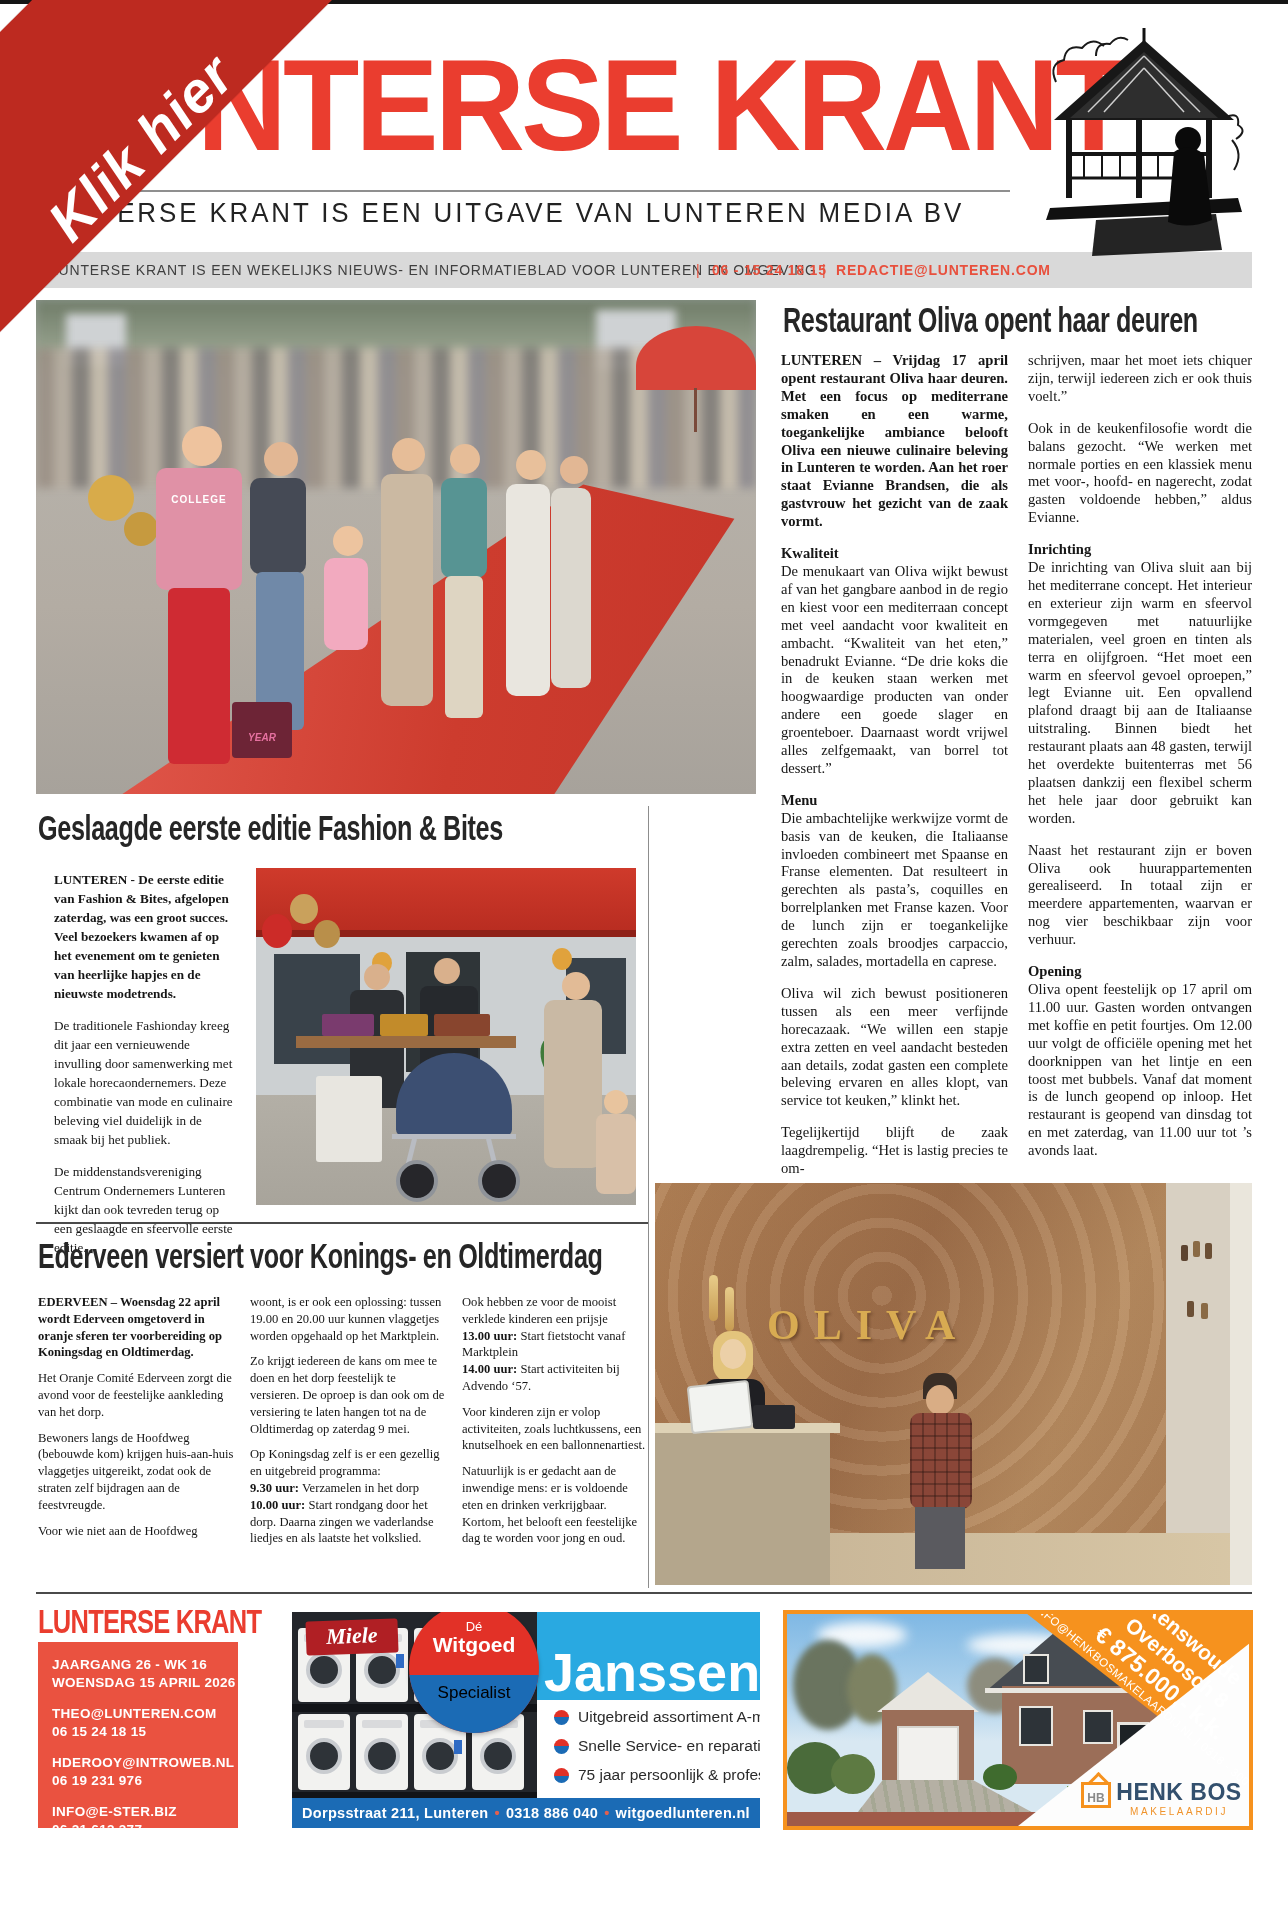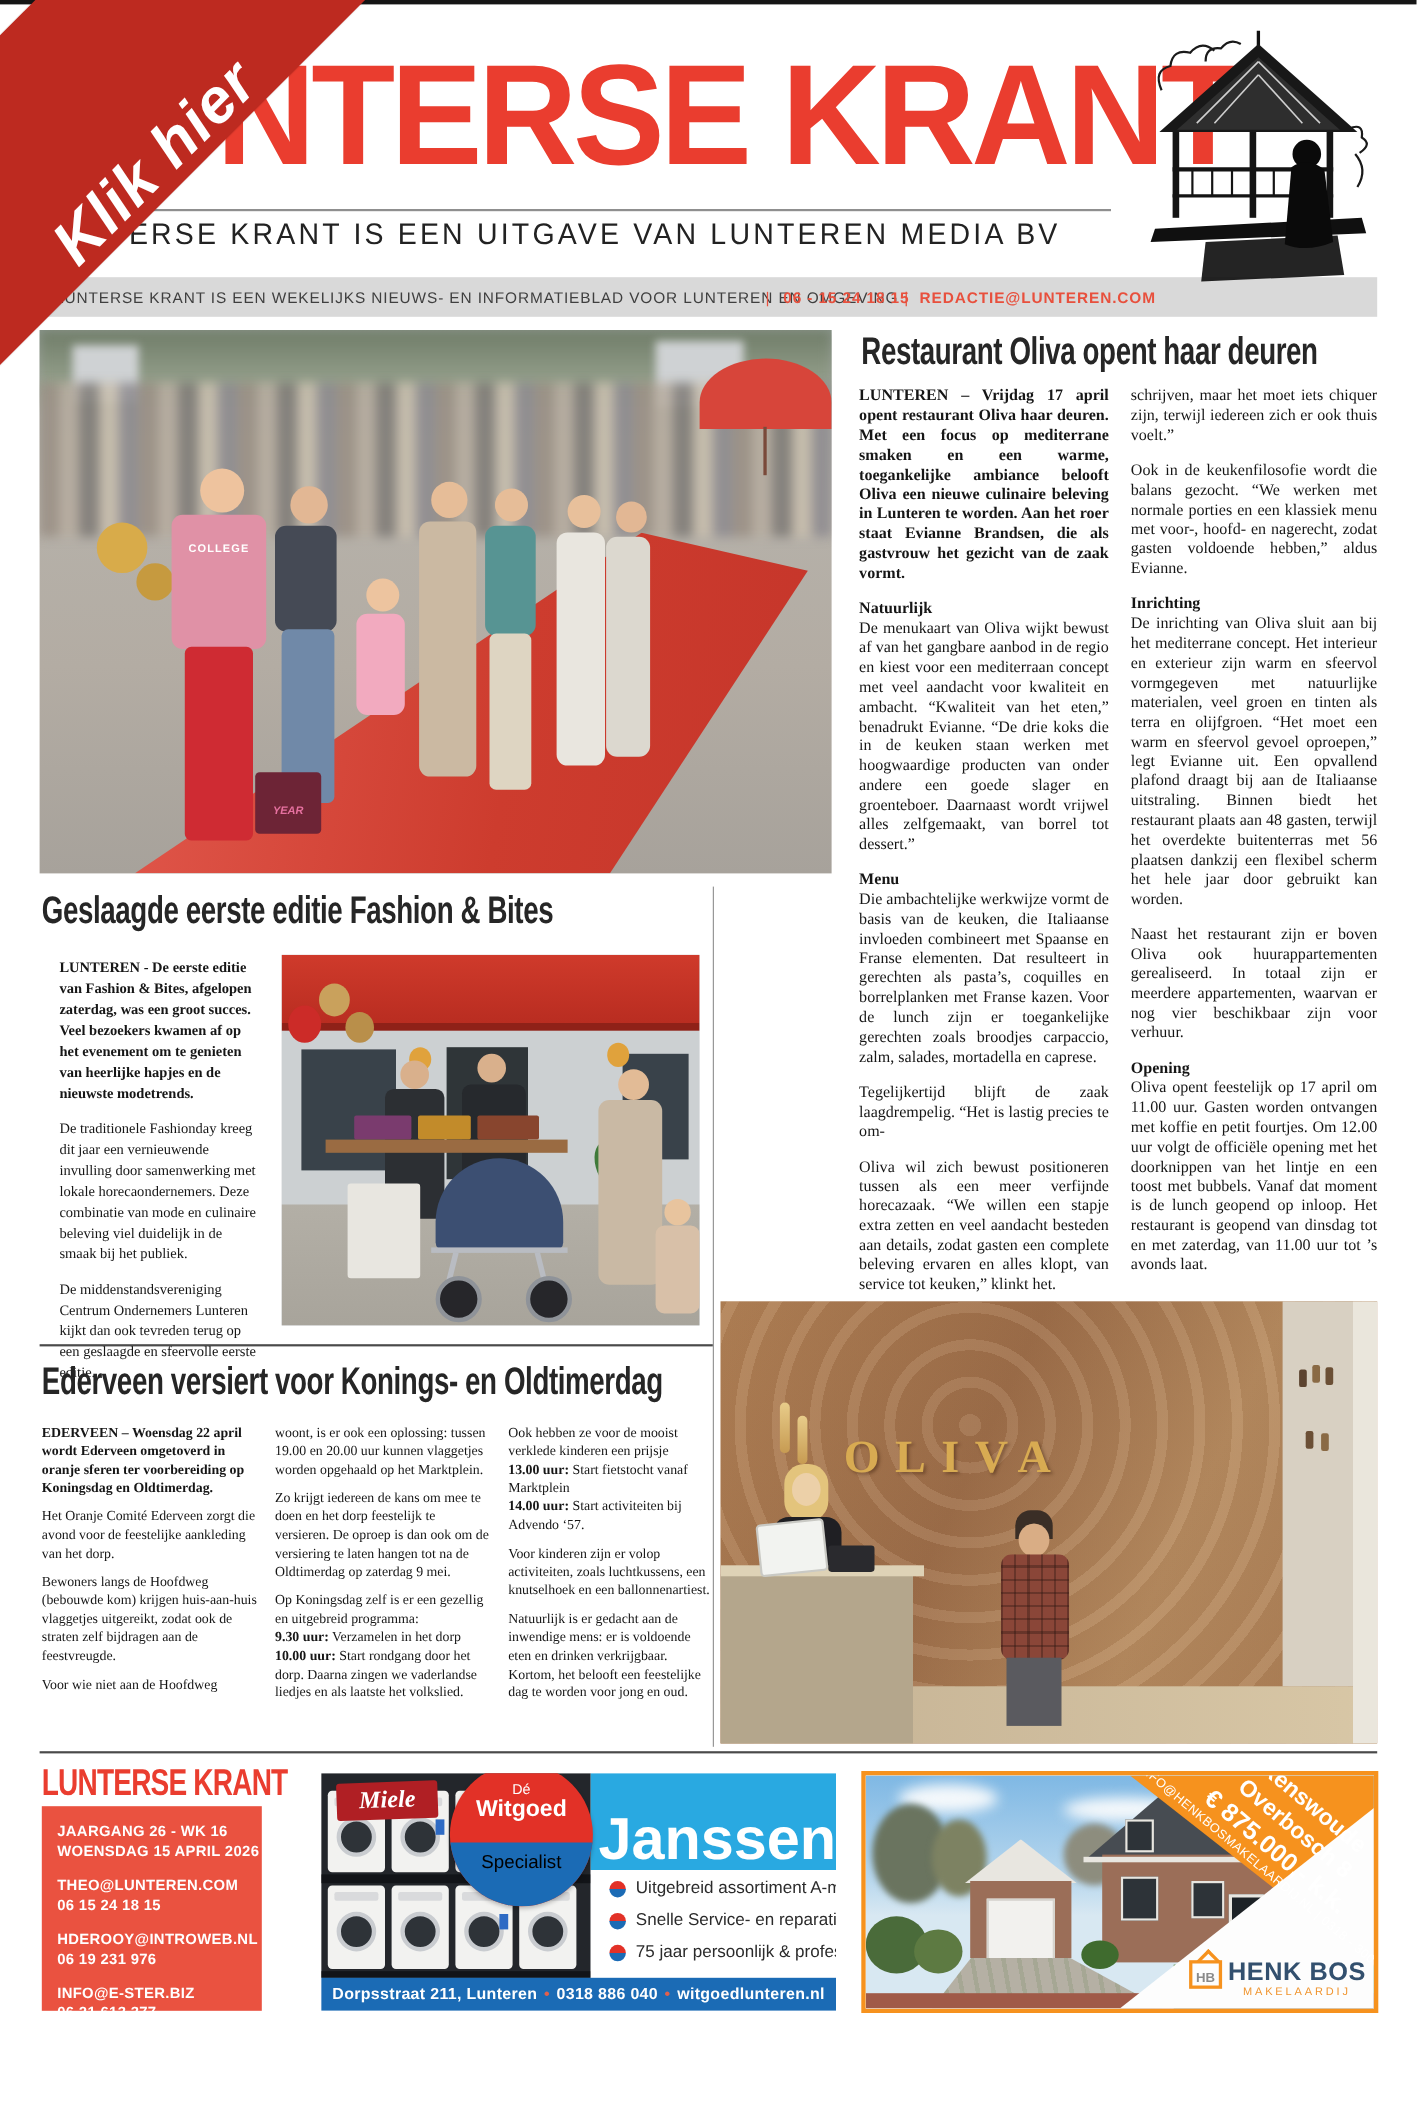--- a/index.html
+++ b/index.html
@@ -371,26 +371,26 @@
     <p class="sched">Ook hebben ze voor de mooist verklede kinderen een prijsje</p>
     <p class="sched"><b>13.00 uur:</b><span> Start fietstocht vanaf Marktplein</span></p>
     <p><b>14.00 uur:</b><span> Start activiteiten bij Advendo ‘57.</span></p>
     <p>Voor kinderen zijn er volop activiteiten, zoals luchtkussens, een knutselhoek en een ballonnenartiest.</p>
     <p>Natuurlijk is er gedacht aan de inwendige mens: er is voldoende eten en drinken verkrijgbaar. Kortom, het belooft een feestelijke dag te worden voor jong en oud.</p>
   </div>
 
   <div class="abs headline h-oliva">Restaurant Oliva opent haar deuren</div>
   <div class="abs serifcol ol-col ol1">
     <p class="lead">LUNTEREN – Vrijdag 17 april opent restaurant Oliva haar deuren. Met een focus op mediterrane smaken en een warme, toegankelijke ambiance belooft Oliva een nieuwe culinaire beleving in Lunteren te worden. Aan het roer staat Evianne Brandsen, die als gastvrouw het gezicht van de zaak vormt.</p>
-    <p class="subhd">Natuurlijk</p>
+    <p class="subhd">Kwaliteit</p>
     <p>De menukaart van Oliva wijkt bewust af van het gangbare aanbod in de regio en kiest voor een mediterraan concept met veel aandacht voor kwaliteit en ambacht. “Kwaliteit van het eten,” benadrukt Evianne. “De drie koks die in de keuken staan werken met hoogwaardige producten van onder andere een goede slager en groenteboer. Daarnaast wordt vrijwel alles zelfgemaakt, van borrel tot dessert.”</p>
     <p class="subhd">Menu</p>
     <p>Die ambachtelijke werkwijze vormt de basis van de keuken, die Italiaanse invloeden combineert met Spaanse en Franse elementen. Dat resulteert in gerechten als pasta’s, coquilles en borrelplanken met Franse kazen. Voor de lunch zijn er toegankelijke gerechten zoals broodjes carpaccio, zalm, salades, mortadella en caprese.</p>
+    <p>Oliva wil zich bewust positioneren tussen als een meer verfijnde horecazaak. “We willen een stapje extra zetten en veel aandacht besteden aan details, zodat gasten een complete beleving ervaren en alles klopt, van service tot keuken,” klinkt het.</p>
     <p>Tegelijkertijd blijft de zaak laagdrempelig. “Het is lastig precies te om-</p>
-    <p>Oliva wil zich bewust positioneren tussen als een meer verfijnde horecazaak. “We willen een stapje extra zetten en veel aandacht besteden aan details, zodat gasten een complete beleving ervaren en alles klopt, van service tot keuken,” klinkt het.</p>
   </div>
   <div class="abs serifcol ol-col ol2">
     <p>schrijven, maar het moet iets chiquer zijn, terwijl iedereen zich er ook thuis voelt.”</p>
     <p>Ook in de keukenfilosofie wordt die balans gezocht. “We werken met normale porties en een klassiek menu met voor-, hoofd- en nagerecht, zodat gasten voldoende hebben,” aldus Evianne.</p>
     <p class="subhd">Inrichting</p>
     <p>De inrichting van Oliva sluit aan bij het mediterrane concept. Het interieur en exterieur zijn warm en sfeervol vormgegeven met natuurlijke materialen, veel groen en tinten als terra en olijfgroen. “Het moet een warm en sfeervol gevoel oproepen,” legt Evianne uit. Een opvallend plafond draagt bij aan de Italiaanse uitstraling. Binnen biedt het restaurant plaats aan 48 gasten, terwijl het overdekte buitenterras met 56 plaatsen dankzij een flexibel scherm het hele jaar door gebruikt kan worden.</p>
     <p>Naast het restaurant zijn er boven Oliva ook huurappartementen gerealiseerd. In totaal zijn er meerdere appartementen, waarvan er nog vier beschikbaar zijn voor verhuur.</p>
     <p class="subhd">Opening</p>
     <p>Oliva opent feestelijk op 17 april om 11.00 uur. Gasten worden ontvangen met koffie en petit fourtjes. Om 12.00 uur volgt de officiële opening met het doorknippen van het lintje en een toost met bubbels. Vanaf dat moment is de lunch geopend op inloop. Het restaurant is geopend van dinsdag tot en met zaterdag, van 11.00 uur tot ’s avonds laat.</p>
   </div>

